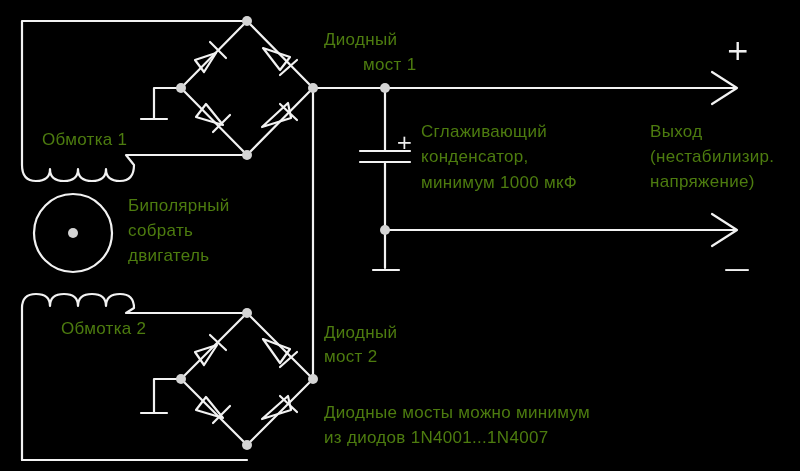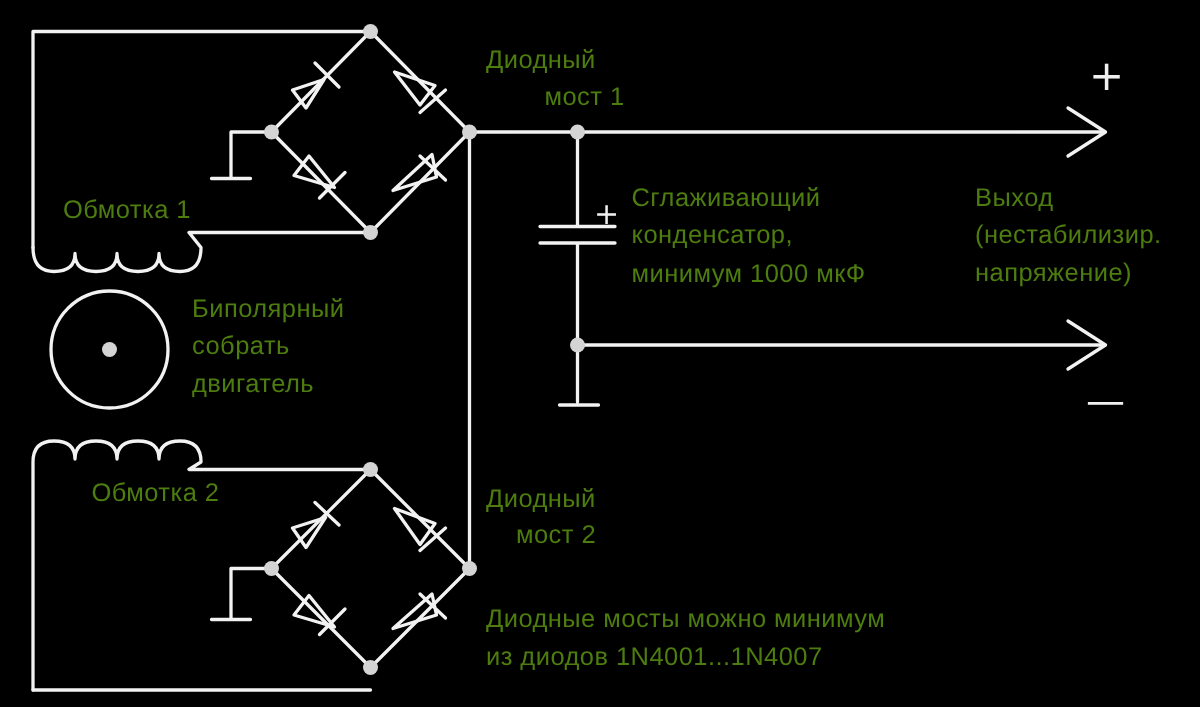--- a/index.html
+++ b/index.html
@@ -76,21 +76,21 @@
 <div class="lbl" style="left:25px;top:318px;margin-left:36px;">Обмотка 2</div>
 
 <div class="lbl" style="left:128px;top:195px;">Биполярный</div>
 <div class="lbl" style="left:128px;top:220px;">собрать</div>
 <div class="lbl" style="left:128px;top:245px;">двигатель</div>
 
 <div class="lbl" style="left:324px;top:29px;">Диодный</div>
 <div class="lbl" style="left:324px;top:54px;margin-left:39px;">мост 1</div>
 
 <div class="lbl" style="left:324px;top:322px;">Диодный</div>
-<div class="lbl" style="left:324px;top:346px;margin-left:20px;">мост 2</div>
+<div class="lbl" style="left:324px;top:346px;">мост 2</div>
 
 <div class="sign" style="left:396px;top:128px;font-size:20px;">+</div>
 <div class="lbl" style="left:421px;top:121px;">Сглаживающий</div>
 <div class="lbl" style="left:421px;top:146px;">конденсатор,</div>
 <div class="lbl" style="left:421px;top:172px;">минимум 1000 мкФ</div>
 
 <div class="sign" style="left:726px;top:37px;">+</div>
 <div class="lbl" style="left:650px;top:121px;">Выход</div>
 <div class="lbl" style="left:650px;top:146px;">(нестабилизир.</div>
 <div class="lbl" style="left:650px;top:171px;">напряжение)</div>

